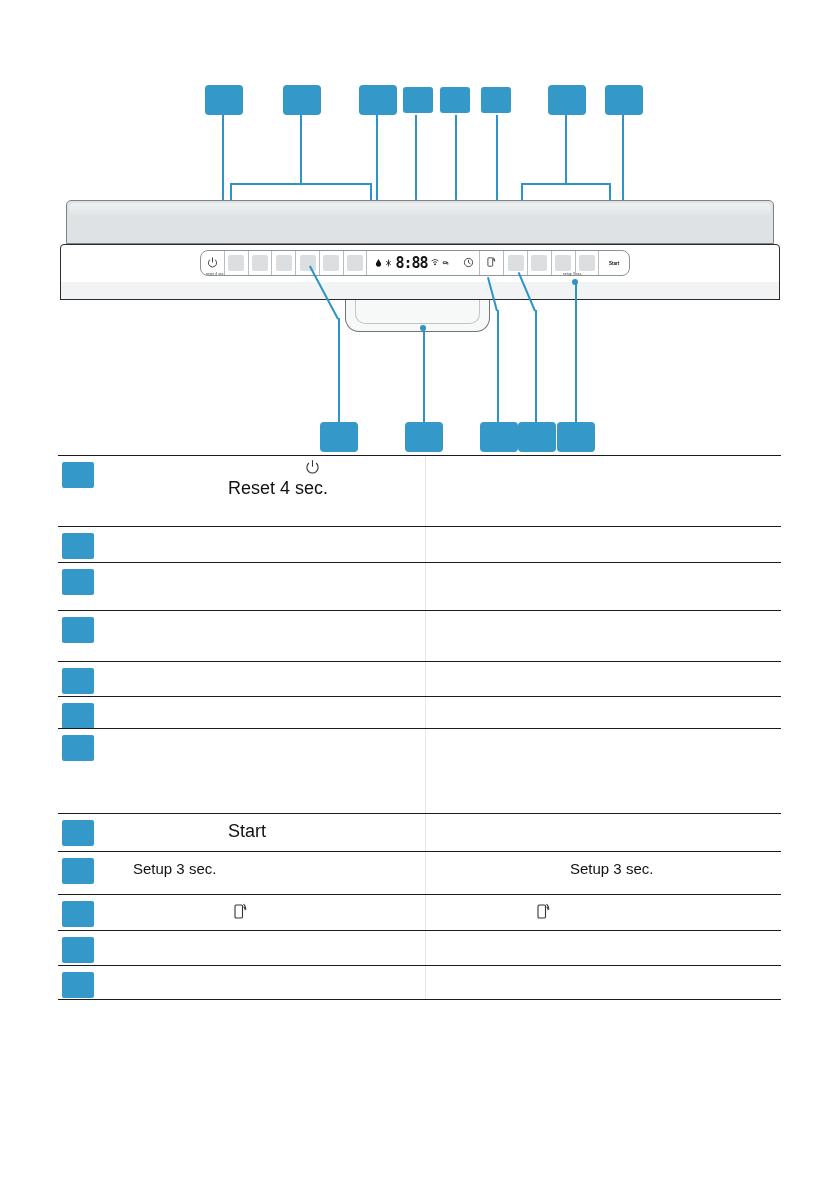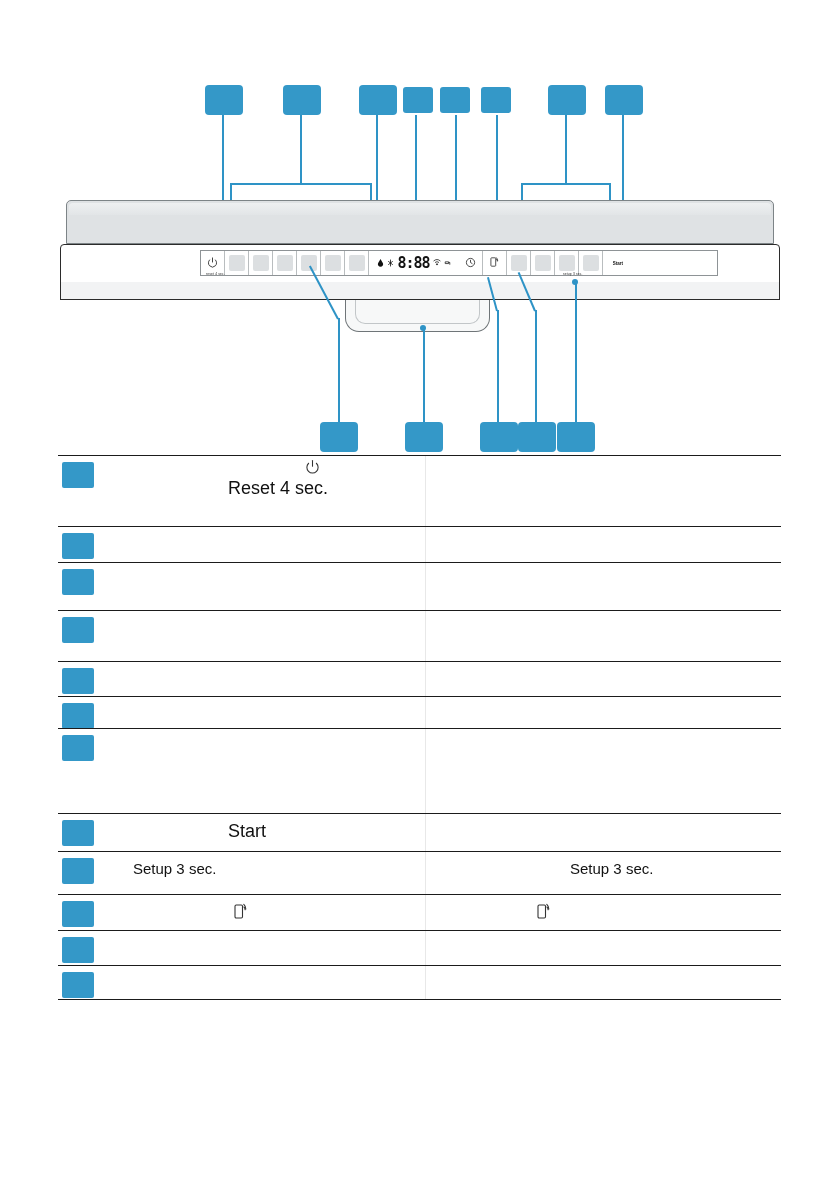--- a/index.html
+++ b/index.html
@@ -93,24 +93,24 @@
     height: 18px;
     background: #f2f3f4;
     border: 1px solid #2b2b2b;
     border-top: none;
     box-sizing: border-box;
   }
   .control-strip {
     position: absolute;
     left: 200px;
     top: 250px;
-    width: 518px;
+    width: 430px;
     height: 26px;
     border: 1px solid #8e9396;
-    border-radius: 0;
+    border-radius: 8px;
     box-sizing: border-box;
     display: flex;
     align-items: stretch;
     background: #ffffff;
   }
   .key {
     width: 24px;
     border-right: 1px solid #b9bdbf;
     box-sizing: border-box;
     display: flex;

